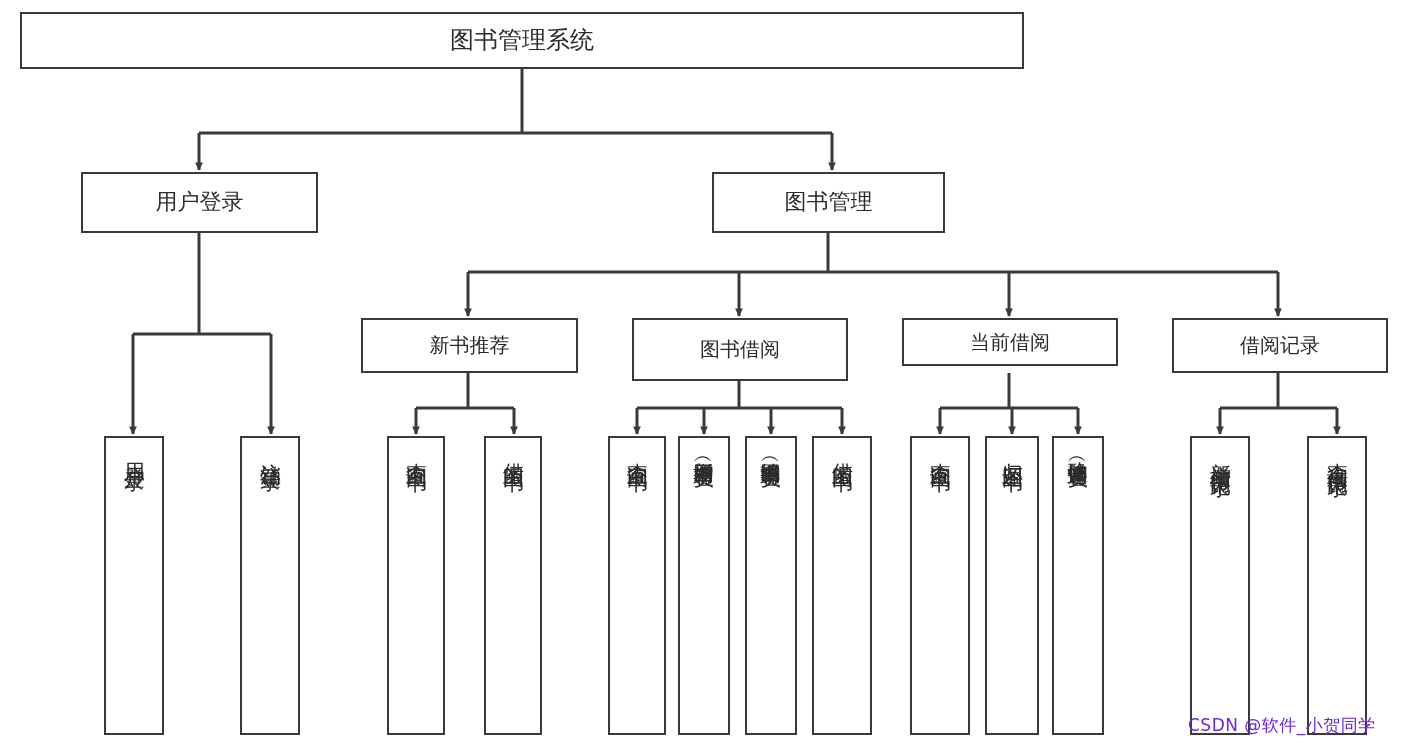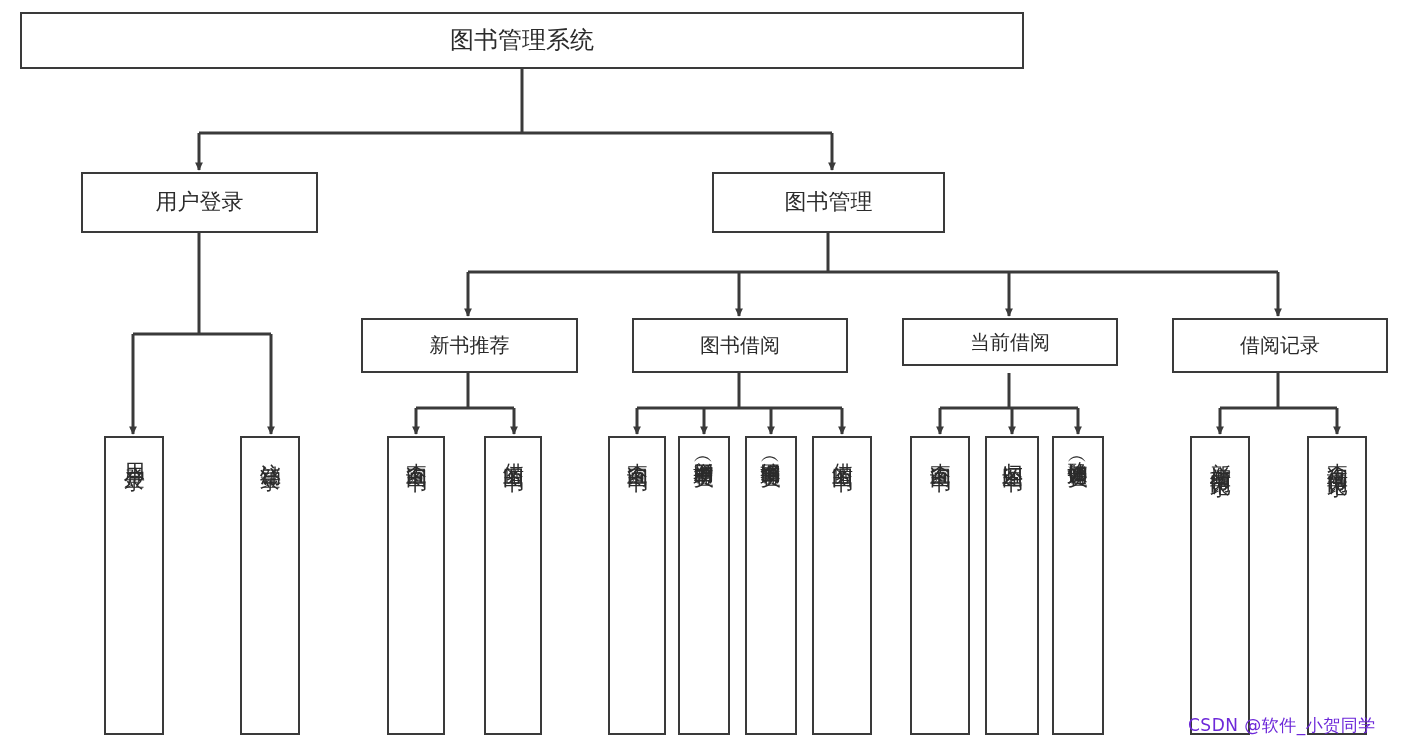--- a/index.html
+++ b/index.html
@@ -129,21 +129,21 @@
   <div class="node level1" id="n-l1-0" style="left: 81px; top: 172px; width: 237px; height: 61px;">
     <span class="node-label">用户登录</span>
   </div>
   <div class="node level1" id="n-l1-1" style="left: 712px; top: 172px; width: 233px; height: 61px;">
     <span class="node-label">图书管理</span>
   </div>
 
   <div class="node level2" id="n-l2-0" style="left: 361px; top: 318px; width: 217px; height: 55px;">
     <span class="node-label">新书推荐</span>
   </div>
-  <div class="node level2" id="n-l2-1" style="left: 632px; top: 318px; width: 216px; height: 55px;">
+  <div class="node level2" id="n-l2-1" style="left: 632px; top: 318px; width: 216px; height: 63px;">
     <span class="node-label">图书借阅</span>
   </div>
   <div class="node level2" id="n-l2-2" style="left: 902px; top: 318px; width: 216px; height: 48px;">
     <span class="node-label">当前借阅</span>
   </div>
   <div class="node level2" id="n-l2-3" style="left: 1172px; top: 318px; width: 216px; height: 55px;">
     <span class="node-label">借阅记录</span>
   </div>
 
   <div class="node leaf" id="n-lf-0" style="left: 104px; top: 436px; width: 60px; height: 299px;">

